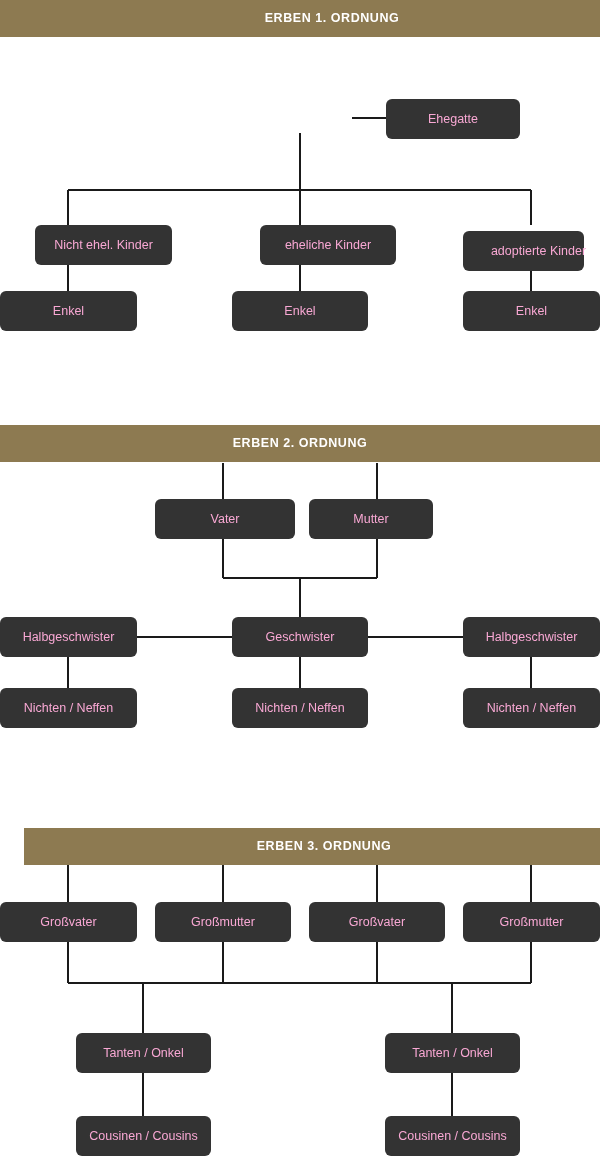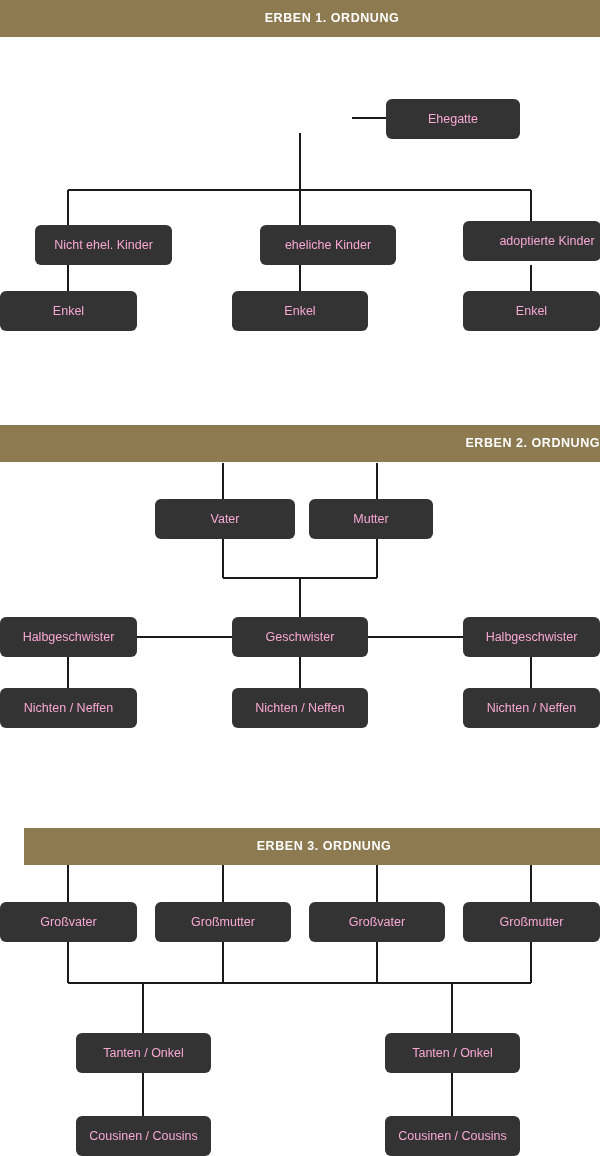--- a/index.html
+++ b/index.html
@@ -145,35 +145,35 @@
   <div class="node" style="left:386px; top:99px; width:134px;">
     <span class="node-label">Ehegatte</span>
   </div>
 
   <div class="node" style="left:0px; top:225px; width:137px;margin-left:35px;">
     <span class="node-label">Nicht ehel. Kinder</span>
   </div>
   <div class="node" style="left:232px; top:225px; width:136px;margin-left:28px;">
     <span class="node-label">eheliche Kinder</span>
   </div>
-  <div class="node" style="left:463px; top:221px; width:138px;padding-left:30px;">
+  <div class="node" style="left:463px; top:231px; width:121px;padding-left:30px;">
     <span class="node-label">adoptierte Kinder</span>
   </div>
 
   <div class="node" style="left:0px; top:291px; width:137px;">
     <span class="node-label">Enkel</span>
   </div>
   <div class="node" style="left:232px; top:291px; width:136px;">
     <span class="node-label">Enkel</span>
   </div>
   <div class="node" style="left:463px; top:291px; width:137px;">
     <span class="node-label">Enkel</span>
   </div>
 
-  <div class="section-header" style="top:425px;justify-content:flex-end;">
+  <div class="section-header" style="top:425px;">
     <span class="title">ERBEN 2. ORDNUNG</span>
   </div>
 
   <div class="node" style="left:155px; top:499px; width:140px;">
     <span class="node-label">Vater</span>
   </div>
   <div class="node" style="left:309px; top:499px; width:124px;">
     <span class="node-label">Mutter</span>
   </div>
 

